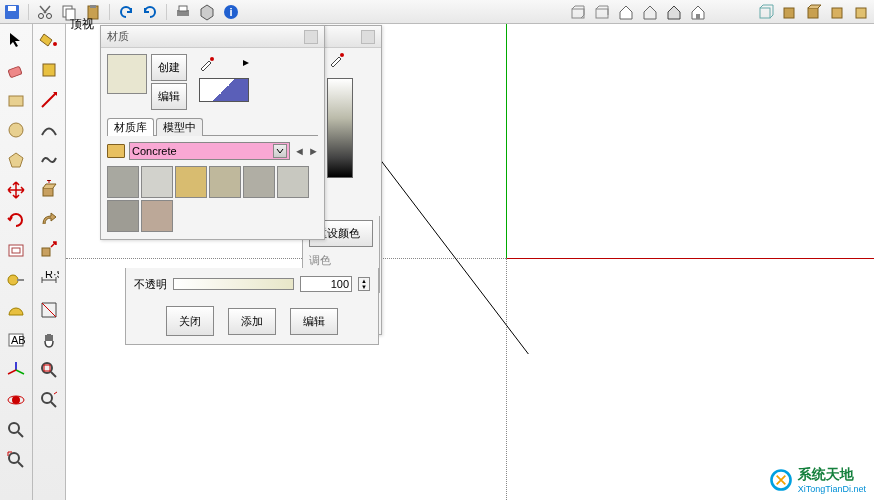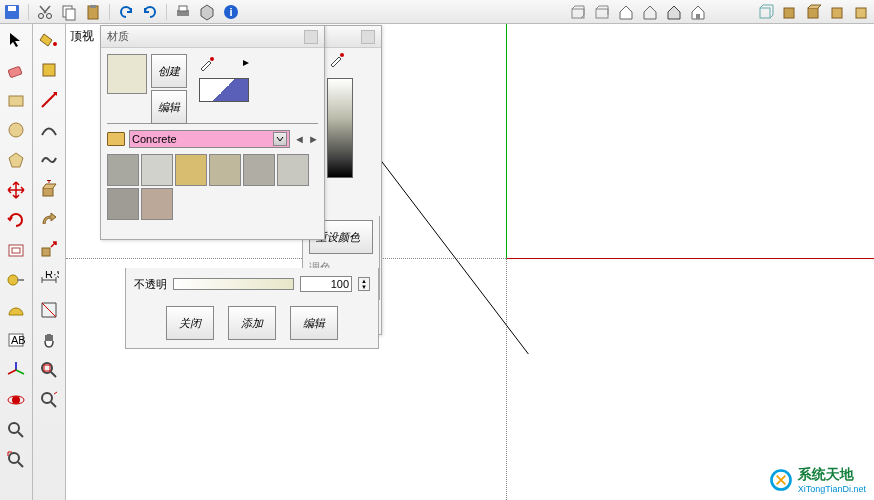--- a/index.html
+++ b/index.html
@@ -23,21 +23,21 @@
 .axis-green-dot { position: absolute; left: 440px; top: 234px; bottom: 0; border-left: 1px dotted #888; }
 .drawn-line { position: absolute; left: 310px; top: 130px; width: 200px; height: 200px; }
 
 
 .panel1 { position: absolute; left: 100px; top: 25px; width: 225px; height: 215px; background: #f4f4f4; border: 1px solid #aaa; box-shadow: 1px 1px 3px rgba(0,0,0,.15); }
 .panel-title { height: 22px; background: linear-gradient(#fafafa,#e4e4e4); padding: 0 6px; display: flex; align-items: center; justify-content: space-between; border-bottom: 1px solid #ccc; color: #555; gap: 36px; }
 .panel-close { width: 14px; height: 14px; background: #ddd; border: 1px solid #bbb; }
 .panel-body { padding: 6px; }
 .matprev-row { display: flex; gap: 4px; align-items: flex-start; }
 .matprev { width: 40px; height: 40px; background: #e8e6d0; border: 1px solid #888; }
-.btn { background: linear-gradient(#fff,#e4e4e4); border: 1px solid #888; padding: 1px 6px; height: 34px; display: inline-flex; align-items: center; font-style: italic; }
+.btn { background: linear-gradient(#fff,#e4e4e4); border: 1px solid #888; padding: 1px 6px; height: 27px; display: inline-flex; align-items: center; }
 .eyedrop { width: 24px; height: 20px; display: flex; align-items: center; }
 .tristrip { width: 50px; height: 24px; border: 1px solid #555; background: linear-gradient(135deg, #fff 0%, #fff 50%, #5a5fb8 50%, #5a5fb8 100%); }
 .tabs { display: flex; gap: 2px; margin-top: 8px; }
 .tab { border: 1px solid #999; border-bottom: none; background: #eee; padding: 1px 6px; border-radius: 3px 3px 0 0; }
 .tab.active { background: #fff; }
 .tabline { border-top: 1px solid #999; margin-top: -1px; }
 .folderrow { display: flex; align-items: center; gap: 4px; margin-top: 6px; }
 .foldericon { width: 18px; height: 14px; background: #e8c060; border: 1px solid #806020; border-radius: 1px; }
 .dropdown { flex: 1; border: 1px solid #888; background: #f9a8d4; height: 18px; display: flex; align-items: center; padding: 0 2px; justify-content: space-between; }
 .dropdown .dd-arrow { width: 14px; height: 14px; background: linear-gradient(#eee,#ccc); border: 1px solid #888; display: flex; align-items: center; justify-content: center; }
@@ -50,21 +50,21 @@
 .panel2 .panel-title { justify-content: flex-end; }
 .vgrad { width: 26px; height: 100px; margin: 6px; border: 1px solid #666; background: linear-gradient(#fff 0%, #bba 40%, #444 80%, #000 100%); }
 .p2-row { display: flex; align-items: center; gap: 4px; padding: 2px 6px; }
 .opacrow { position: absolute; left: 125px; top: 268px; width: 254px; display: flex; align-items: center; gap: 6px; background: #f4f4f4; border: 1px solid #aaa; border-top: none; padding: 8px; }
 .opacrow input[type=text] { width: 52px; border: 1px solid #888; text-align: right; padding: 1px 2px; }
 .slider { flex: 1; height: 12px; border: 1px solid #888; background: linear-gradient(90deg,#fff,#e8e6c8); position: relative; }
 .btnrow { position: absolute; left: 125px; top: 298px; width: 254px; display: flex; align-items: center; gap: 14px; justify-content: center; background: #f4f4f4; border: 1px solid #aaa; border-top: none; padding: 8px; }
 .p2-stub { position: absolute; left: 302px; top: 216px; width: 78px; background: #f4f4f4; border: 1px solid #aaa; border-top: none; padding: 4px 6px; display: flex; flex-direction: column; gap: 6px; }
 
 
-.viewlabel { position: absolute; left: 70px; top: 28px; font-size: 12px; color: #000; }
+.viewlabel { position: absolute; left: 70px; top: 16px; font-size: 12px; color: #000; }
 
 
 .wmark { position: absolute; right: 8px; bottom: 6px; display: flex; align-items: center; gap: 4px; }
 .wmark svg { width: 26px; height: 26px; }
 .wmark .t1 { font-size: 14px; font-weight: bold; color: #15803d; }
 .wmark .t2 { font-size: 9px; color: #008fd5; }
 </style>
 </head>
 <body>
 
@@ -410,20 +410,24 @@
                 <circle cx="15" cy="4" r="2" fill="#c00"></circle>
               </svg>
             </div>
           <div><svg width="10" height="10">
                 <path d="M2 2 L8 5 L2 8 Z" fill="#000"></path>
               </svg></div>
         </div>
         <div class="tristrip"></div>
       </div>
     </div>
+    <div class="tabs">
+      <div class="tab active">材质库</div>
+      <div class="tab">模型中</div>
+    </div>
     <div class="tabline"></div>
     <div class="folderrow">
       <div class="foldericon"></div>
       <div class="dropdown">
         <span>Concrete</span>
         <div class="dd-arrow">
             <svg width="8" height="6">
               <path d="M1 1 L4 5 L7 1" fill="none" stroke="#000"></path>
             </svg>
           </div>

